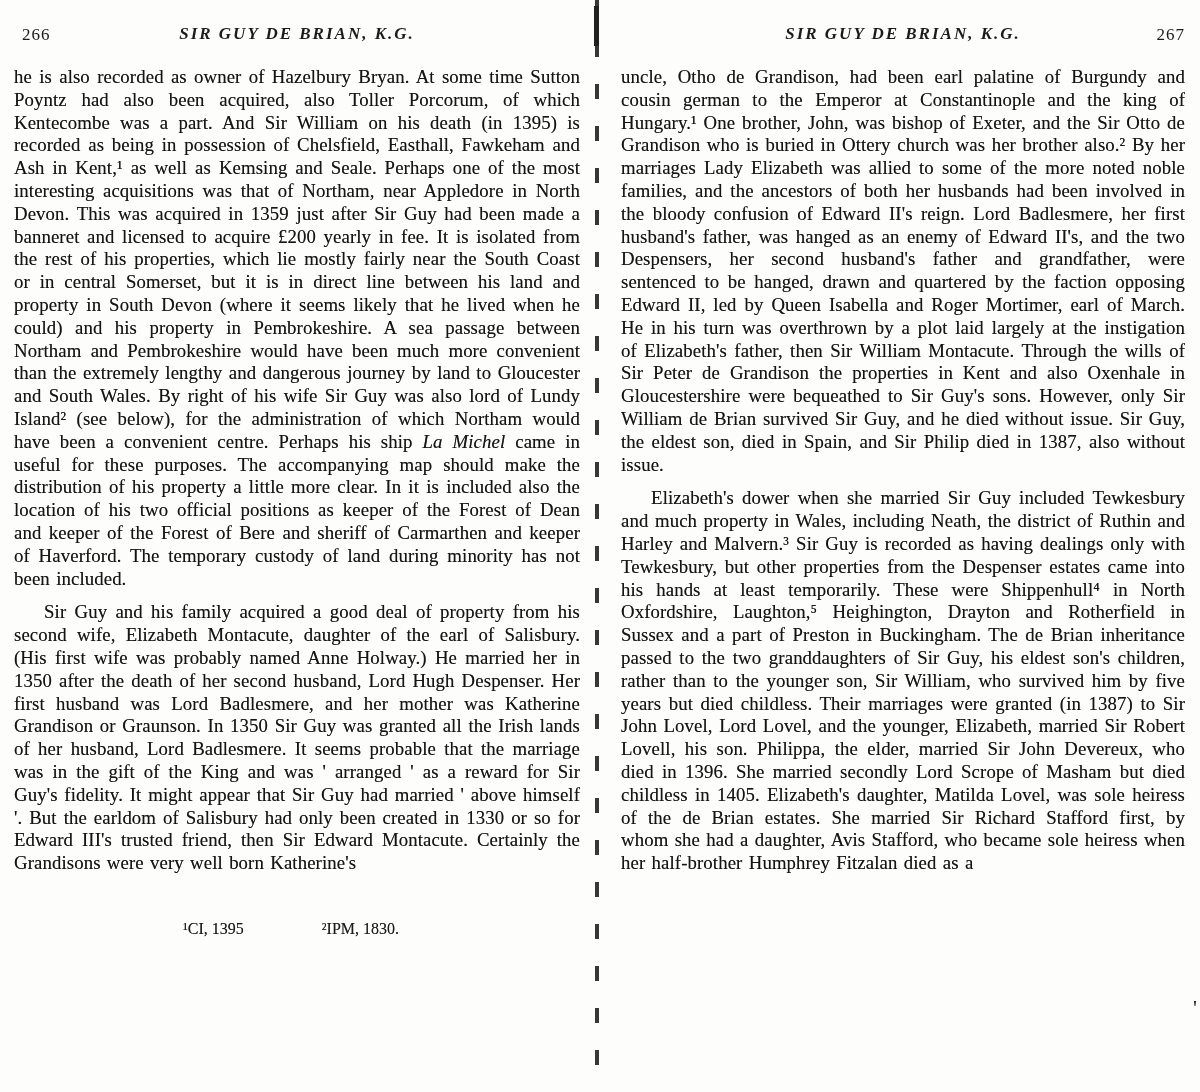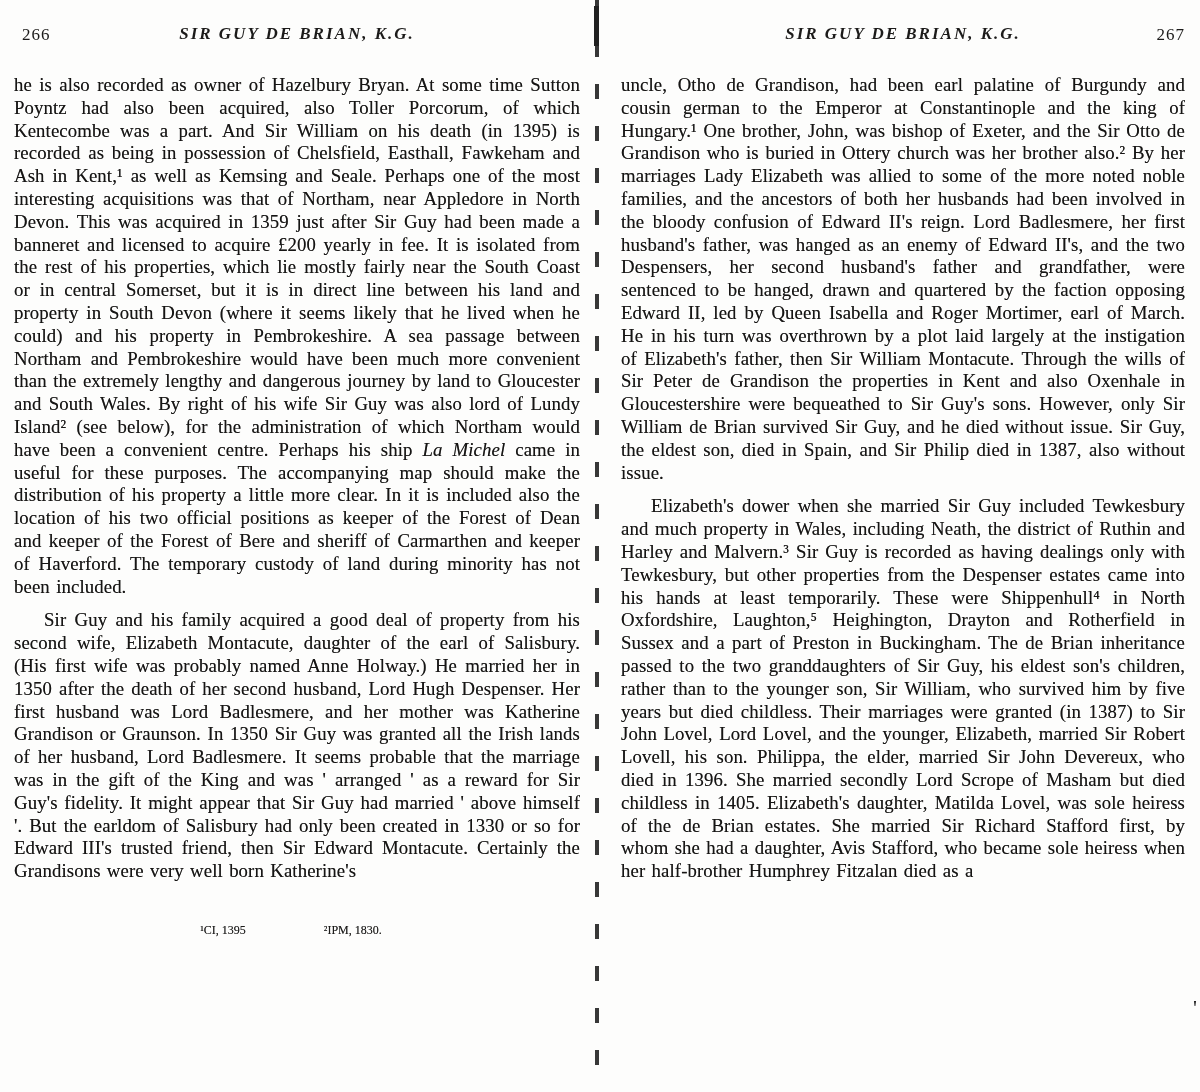--- a/index.html
+++ b/index.html
@@ -27,37 +27,37 @@
     white-space:nowrap;
   }
   .pagenum{
     position:absolute;top:1px;
     font-size:17px;letter-spacing:1px;color:#1c1b1a;
   }
   .pagenum.pn-left{left:8px;}
   .pagenum.pn-right{right:0;}
 
   .body{
-    margin-top:24px;
+    margin-top:16px;
     font-size:18.8px;
     line-height:22.8px;
     text-align:justify;
     letter-spacing:0.1px;
     word-spacing:1.5px;
     max-height:952px;
     overflow:hidden;
     text-shadow:0 0 0.5px rgba(20,20,20,0.55);
   }
   .para{margin:0;}
   .para + .para{margin-top:11px;}
   .para.indent{text-indent:1.6em;}
 
   .footnotes{
     position:absolute;left:0;right:12px;bottom:26px;
-    font-size:12px;color:#1c1b1a;
+    font-size:16px;color:#1c1b1a;
     text-shadow:0 0 0.5px rgba(20,20,20,0.5);
   }
   .footnotes.fn-left{display:flex;justify-content:center;gap:78px;}
   .footnotes.fn-right{display:flex;justify-content:space-between;padding:0 26px 0 30px;}
 
   
   .gutter{
     position:absolute;left:595px;top:0;bottom:0;width:4px;
     background:
       repeating-linear-gradient(to bottom,

